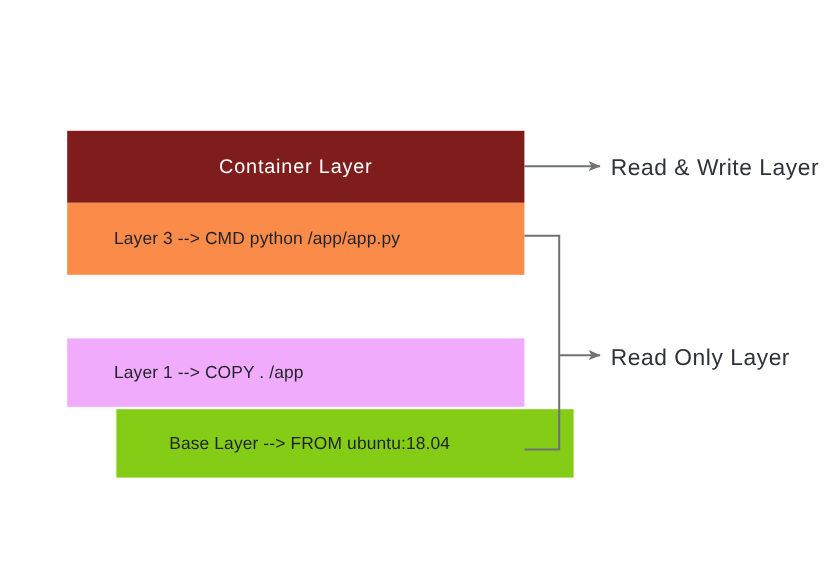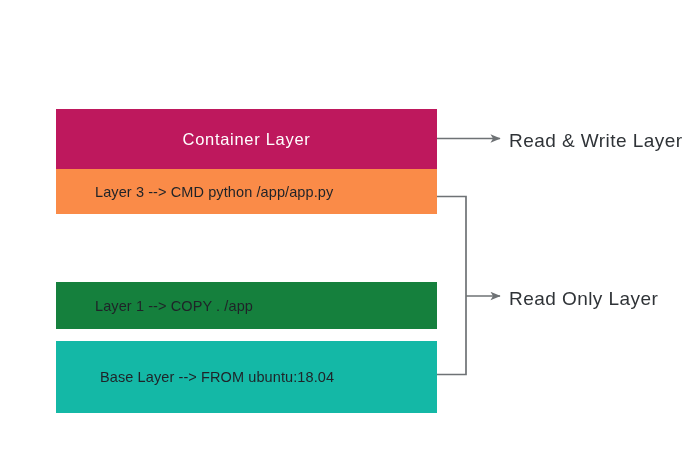--- a/index.html
+++ b/index.html
@@ -40,43 +40,44 @@
   .layer-label {
     font-size: 14.5px;
     letter-spacing: 0.1px;
     white-space: nowrap;
   }
 
   
   .layer.container-layer {
     top: 0px;
     height: 60px;
-    background: #be185d;
+    background: #7f1d1d;
     justify-content: center;
   }
   .layer.container-layer .layer-label {
     color: #ffffff;
     font-size: 16.5px;
     letter-spacing: 0.7px;
   }
 
   
   .layer.ro {
     justify-content: flex-start;
     padding-left: 39px;
   }
   .layer.ro .layer-label {
     color: #1f2328;
   }
-  .layer.layer-3 { top: 60px;  height: 45px; background: #fa8b48; text-align: center; }
+  .layer.layer-3 { top: 60px;  height: 60px; background: #fa8b48; text-align: center; }
   .layer.layer-2 { top: 118px; height: 55px; background: #009b9d; }
-  .layer.layer-1 { top: 173px; height: 47px; background: #15803d; }
+  .layer.layer-1 { top: 173px; height: 57px; background: #f0abfc; }
   .layer.base-layer {
-    top: 232px; height: 72px; background: #14b8a6;
+    top: 232px; height: 57px; background: #84cc16;
     padding-left: 44px;
+    margin-left: 41px;
   }
 
   
   .connectors {
     position: absolute;
     left: 0; top: 0;
     width: 700px; height: 475px;
     pointer-events: none;
   }
 

